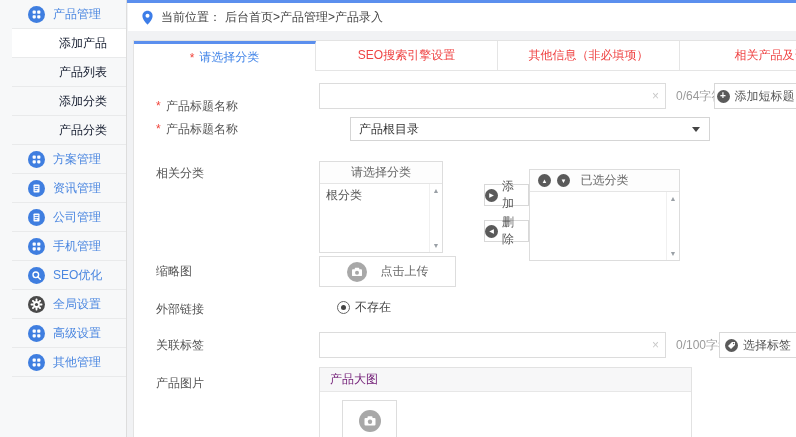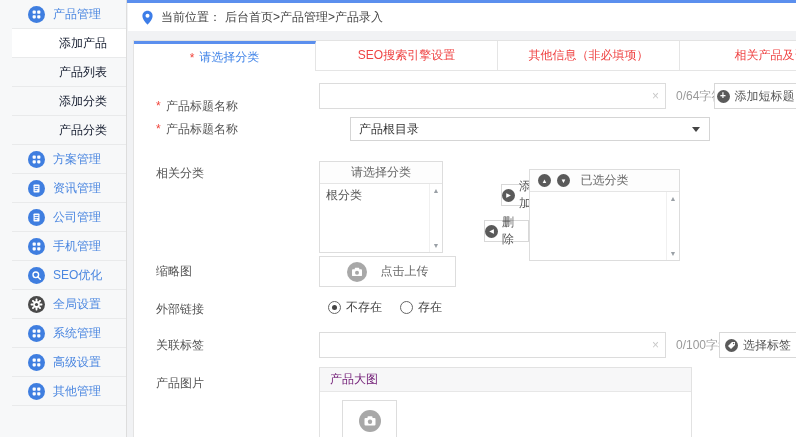--- a/index.html
+++ b/index.html
@@ -213,34 +213,20 @@
         <svg viewBox="0 0 17 17">
           <circle cx="8.5" cy="8.5" r="8.5" fill="#3f7ee0"></circle>
           <g fill="#fff">
             <rect x="4.6" y="4.6" width="3.2" height="3.2" rx="0.8"></rect>
             <rect x="9.2" y="4.6" width="3.2" height="3.2" rx="0.8"></rect>
             <rect x="4.6" y="9.2" width="3.2" height="3.2" rx="0.8"></rect>
             <rect x="9.2" y="9.2" width="3.2" height="3.2" rx="0.8"></rect>
           </g>
         </svg>
       </span>
-    <span>系统管理</span>
-  </div>
-  <div class="sb-item">
-    <span class="ic">
-        <svg viewBox="0 0 17 17">
-          <circle cx="8.5" cy="8.5" r="8.5" fill="#3f7ee0"></circle>
-          <g fill="#fff">
-            <rect x="4.6" y="4.6" width="3.2" height="3.2" rx="0.8"></rect>
-            <rect x="9.2" y="4.6" width="3.2" height="3.2" rx="0.8"></rect>
-            <rect x="4.6" y="9.2" width="3.2" height="3.2" rx="0.8"></rect>
-            <rect x="9.2" y="9.2" width="3.2" height="3.2" rx="0.8"></rect>
-          </g>
-        </svg>
-      </span>
     <span>高级设置</span>
   </div>
   <div class="sb-item">
     <span class="ic">
         <svg viewBox="0 0 17 17">
           <circle cx="8.5" cy="8.5" r="8.5" fill="#3f7ee0"></circle>
           <g fill="#fff">
             <rect x="4.6" y="4.6" width="3.2" height="3.2" rx="0.8"></rect>
             <rect x="9.2" y="4.6" width="3.2" height="3.2" rx="0.8"></rect>
             <rect x="4.6" y="9.2" width="3.2" height="3.2" rx="0.8"></rect>
@@ -312,21 +298,21 @@
     <div class="lb-head">请选择分类</div>
     <div class="lb-body">
       <div class="lb-item">根分类</div>
       <div class="scrollcol">
         <span>▲</span>
         <span>▼</span>
       </div>
     </div>
   </div>
 
-  <div class="btn" style="left:350px; top:143px; width:45px; height:22px; gap:4px; font-size:12px;margin-left:17px;">
+  <div class="btn" style="left:350px; top:143px; width:45px; height:22px; gap:4px; font-size:12px;">
     <span class="cbtn" style="font-size:6px;">▶</span>
     <span>添 加</span>
   </div>
   <div class="btn" style="left:350px; top:179px; width:45px; height:22px; gap:4px; font-size:12px;">
     <span class="cbtn" style="font-size:6px;">◀</span>
     <span>删 除</span>
   </div>
 
   <div class="listbox" style="left:395px; top:120px; width:151px; height:92px;margin-top:8px;">
     <div class="lb-head">
@@ -353,21 +339,21 @@
             <rect x="5.5" y="8" width="11" height="7.5" rx="1"></rect>
             <rect x="8.5" y="6.3" width="5" height="2.5" rx="0.8"></rect>
           </g>
           <circle cx="11" cy="11.7" r="2.2" fill="#a8a8a8"></circle>
         </svg>
       </span>
     <span>点击上传</span>
   </div>
 
   <div class="flabel" style="top:261px; line-height:14px;">外部链接</div>
-  <div class="radios" style="left:194px; top:258px;">
+  <div class="radios" style="left:203px; top:258px;flex-direction:column;">
     <span class="radio-opt">
       <span class="radio checked"></span>
       <span>不存在</span>
     </span>
     <span class="radio-opt">
       <span class="radio"></span>
       <span>存在</span>
     </span>
   </div>
 

